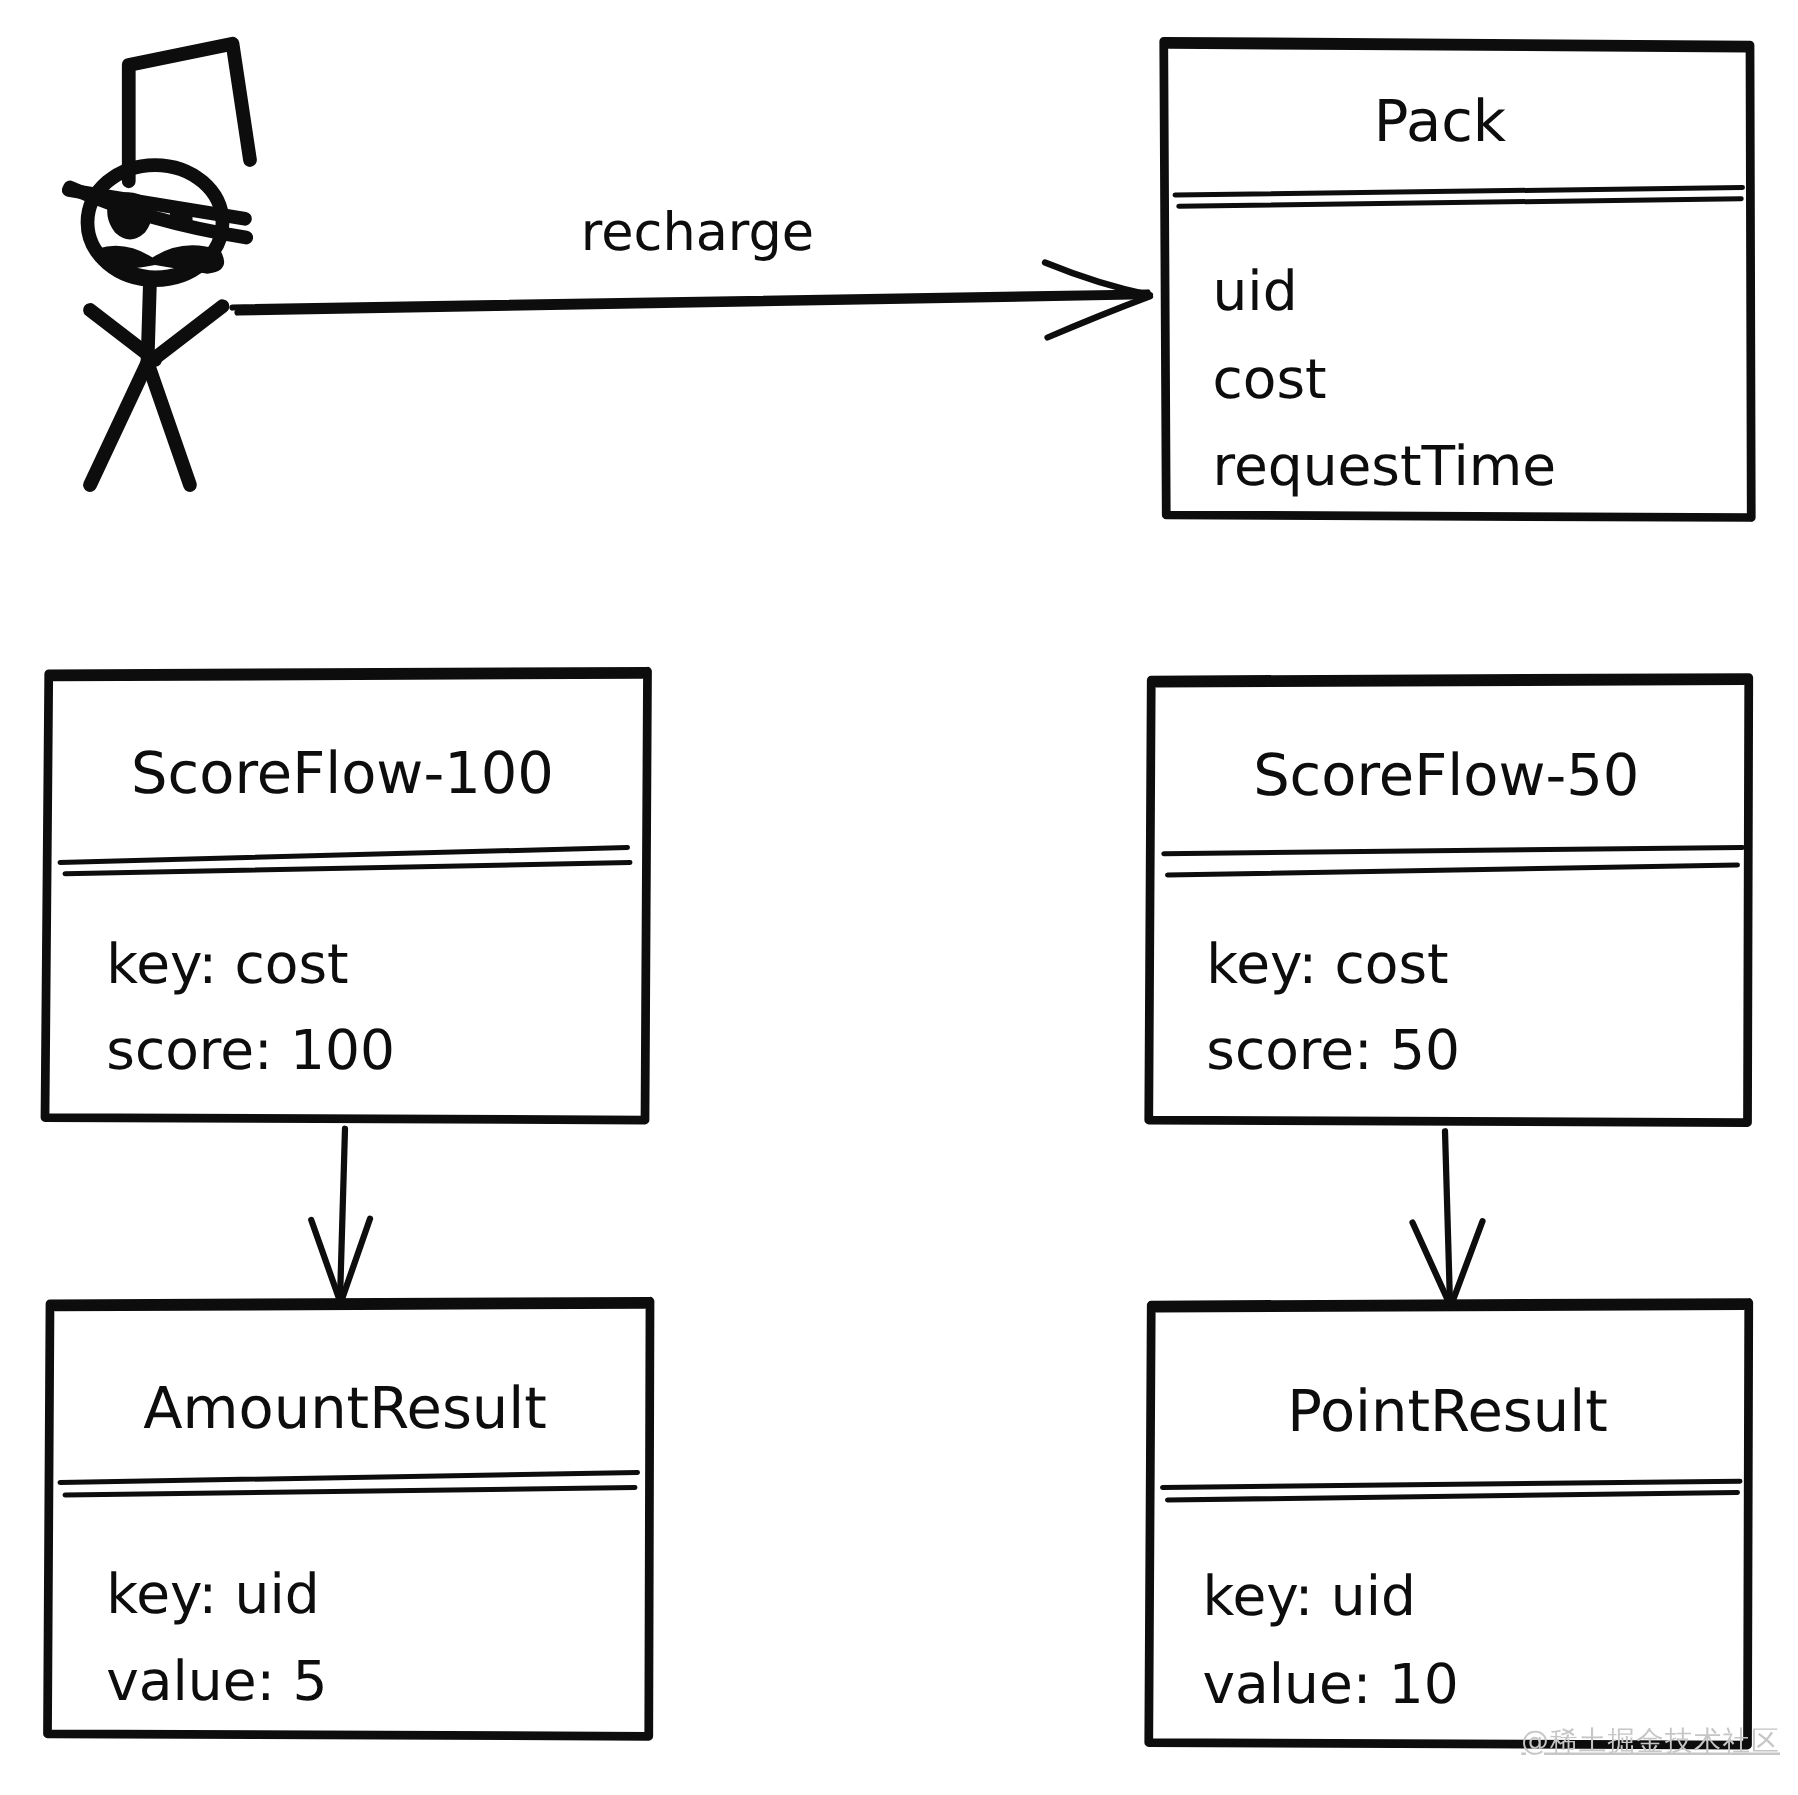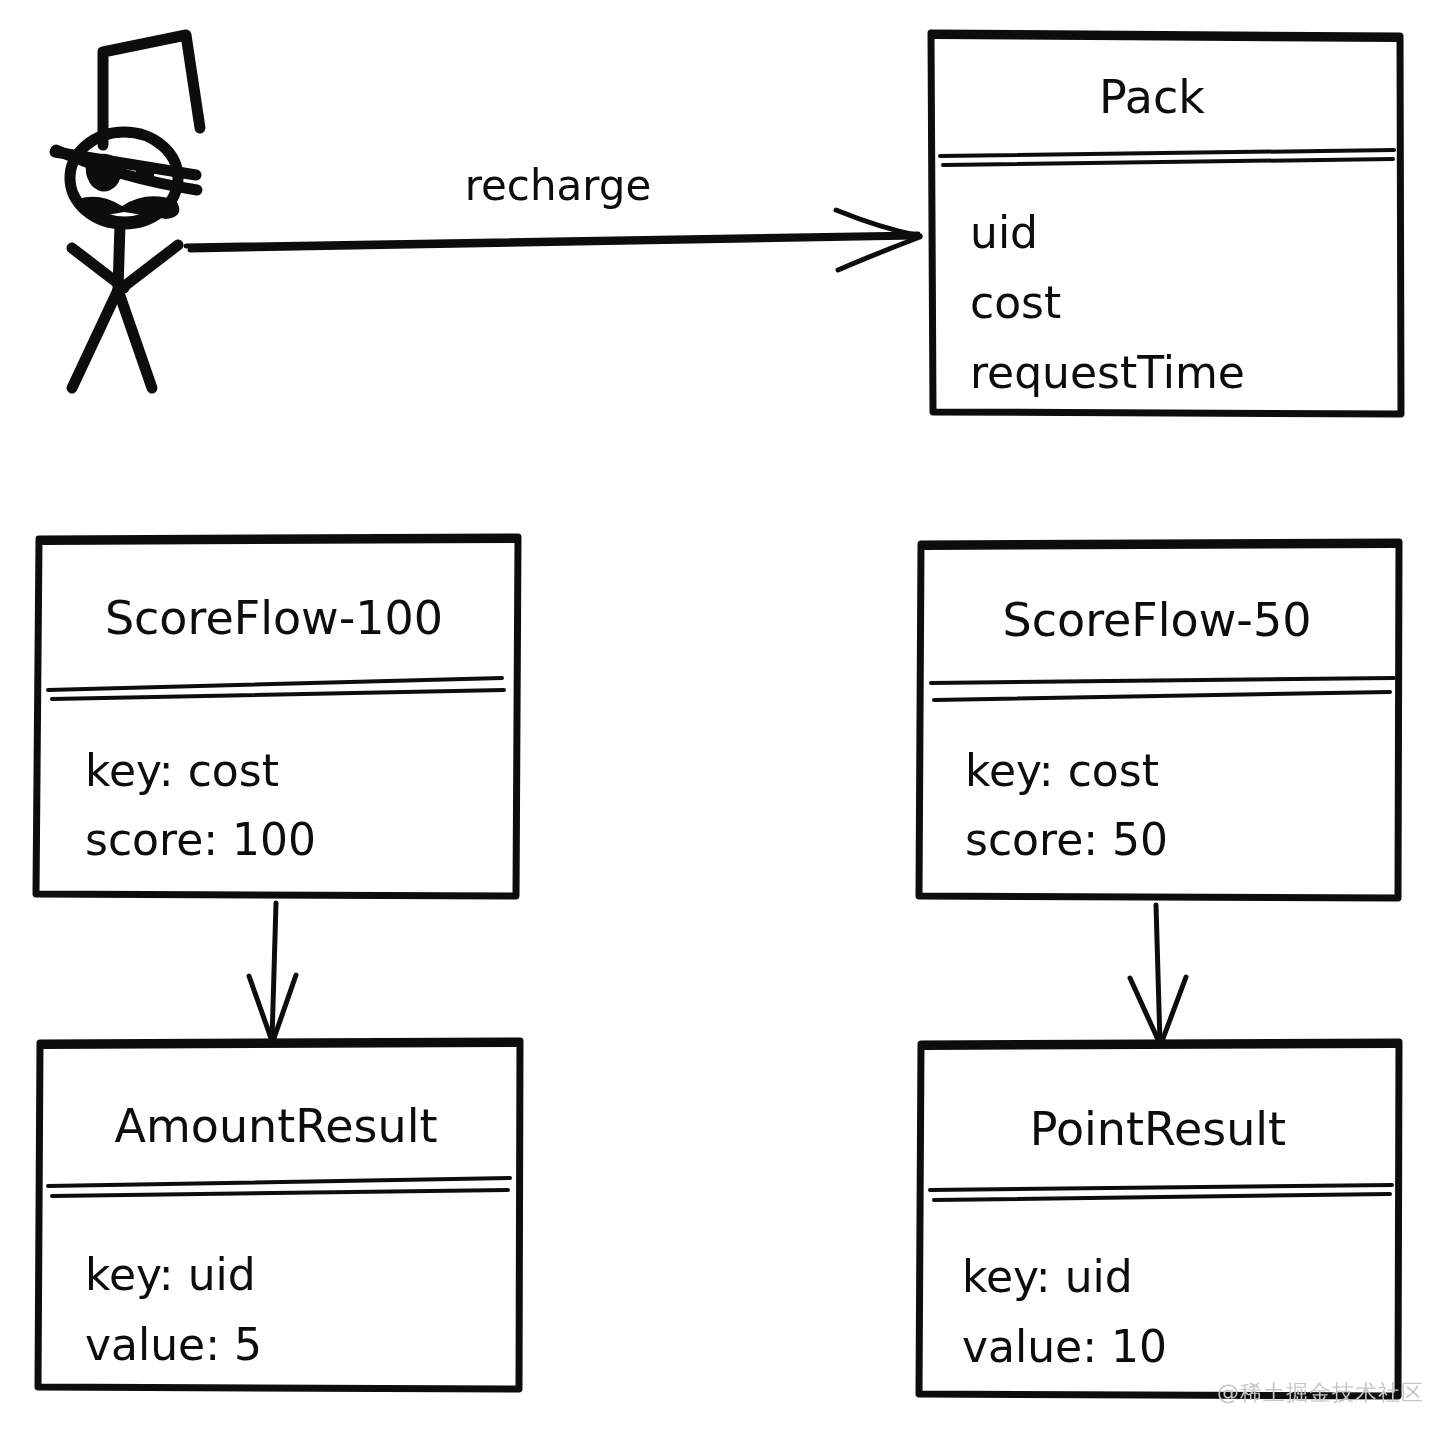--- a/index.html
+++ b/index.html
@@ -78,20 +78,21 @@
   .watermark {
     position: absolute;
     right: 14px;
     bottom: 28px;
     font-size: 22px;
     color: #c6c6c6;
     font-family: "DejaVu Sans", sans-serif;
     letter-spacing: 1px;
     white-space: nowrap;
     user-select: none;
+    text-decoration: underline;
   }
 </style>
 </head>
 <body>
 
 <svg id="canvas" viewBox="0 0 1438 1436" xmlns="http://www.w3.org/2000/svg">
 
   <g>
 
     <path class="figure-stroke" d="M103 145 L103 52 L186 35 L200 128"></path>

